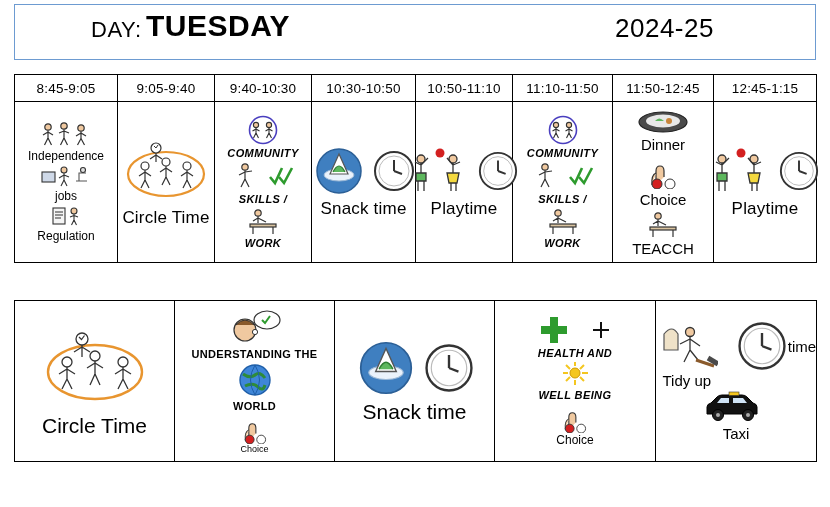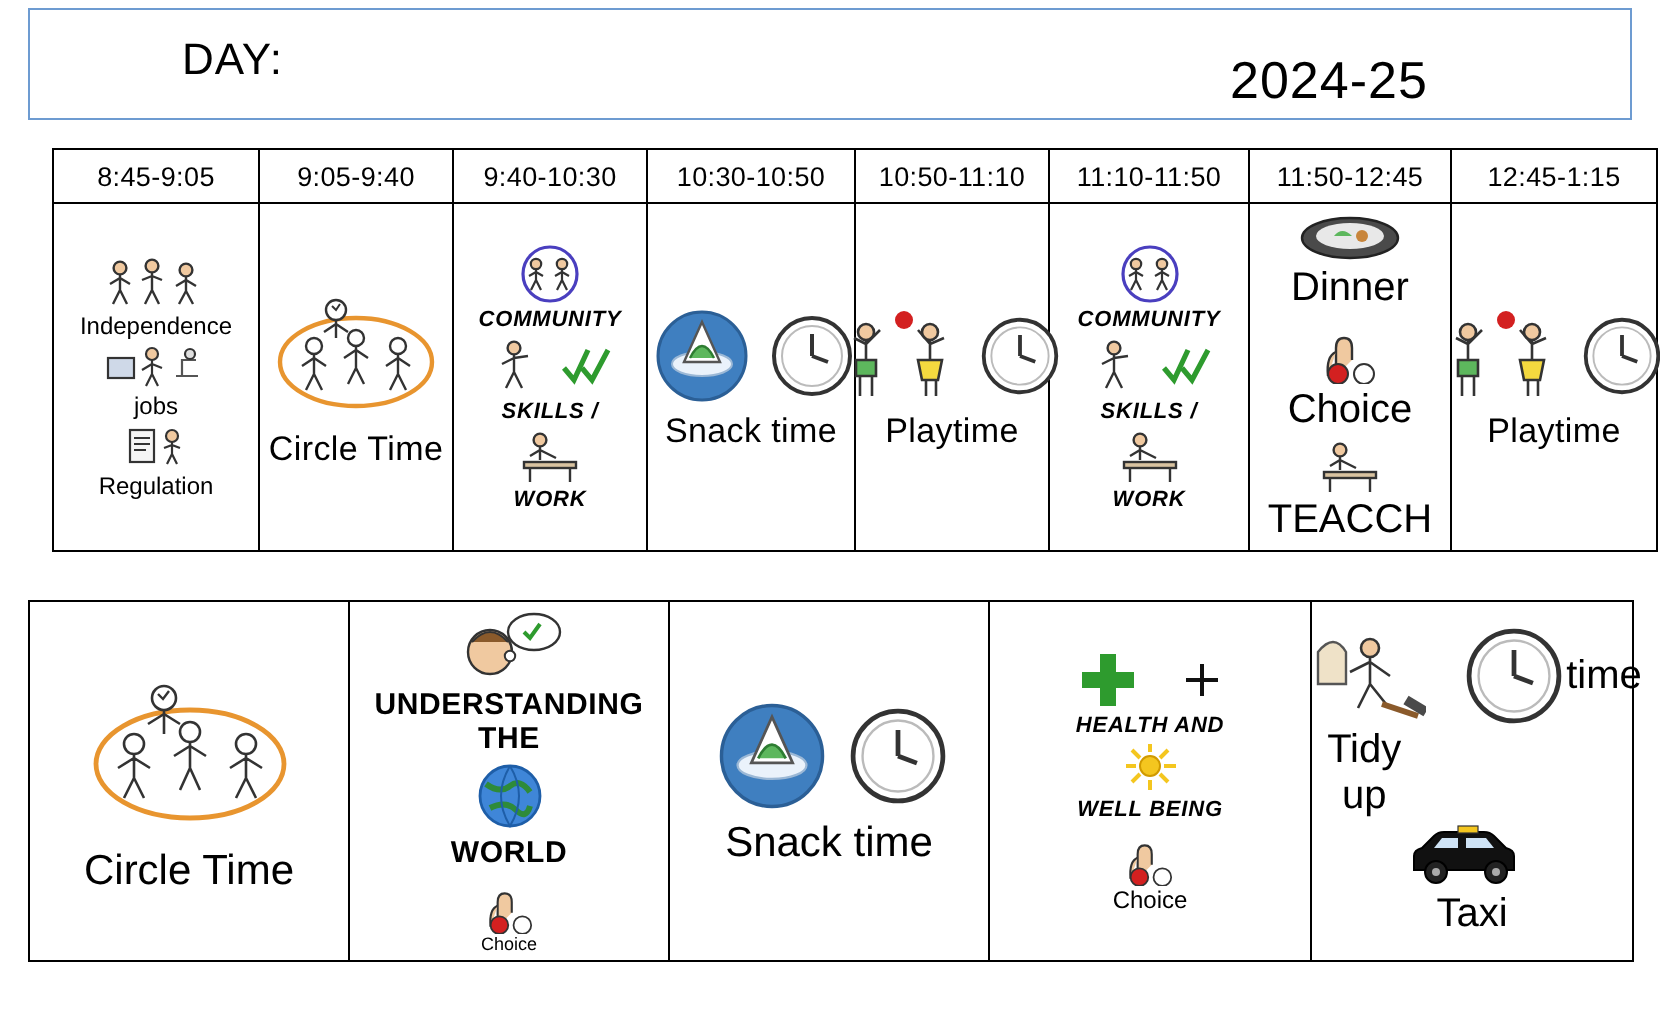--- a/index.html
+++ b/index.html
@@ -49,21 +49,21 @@
     position: absolute;
     left: 131px;
     top: 4px;
     font-size: 30px;
     font-weight: 600;
     letter-spacing: 0.5px;
   }
   .year-value {
     position: absolute;
     left: 600px;
-    top: 20px;
+    top: 8px;
     font-size: 26px;
     letter-spacing: 0.5px;
   }
 
   
   .grid {
     position: absolute;
     border-collapse: collapse;
     table-layout: fixed;
     background: #fff;
@@ -80,21 +80,21 @@
     font-size: 13.5px;
     font-weight: 400;
     letter-spacing: 0.2px;
   }
   .act-cell {
     vertical-align: middle;
   }
 
   
   #table1 {
-    left: 26px;
+    left: 14px;
     top: 74px;
     width: 802px;
   }
   #table1 .act-cell { height: 160px; }
 
   
   #table2 {
     left: 14px;
     top: 300px;
     width: 802px;
@@ -119,30 +119,30 @@
     justify-content: center;
     gap: 6px;
   }
   .cap {
     font-size: 11px;
     font-weight: 700;
     letter-spacing: 0.4px;
     font-style: italic;
   }
   .cap-sm {
-    font-size: 15px;
+    font-size: 11px;
     font-weight: 700;
     letter-spacing: 0.3px;
   }
   .label-lg {
     font-size: 17px;
     letter-spacing: 0.2px;
   }
   .label-md {
-    font-size: 20px;
+    font-size: 15px;
   }
   .label-sm {
     font-size: 12px;
   }
   .label-xl {
     font-size: 21px;
   }
   .tiny {
     font-size: 9px;
   }
@@ -165,20 +165,21 @@
   }
 </style>
 </head>
 <body>
 
 <div class="page">
 
   <div class="header">
     <div class="header-inner">
       <div class="day-label">DAY:</div>
+      <div class="day-value">TUESDAY</div>
       <div class="year-value">2024-25</div>
     </div>
   </div>
 
   <table class="grid" id="table1">
     <colgroup>
       <col style="width:103px">
         <col style="width:97px">
         <col style="width:97px">
         <col style="width:104px">

